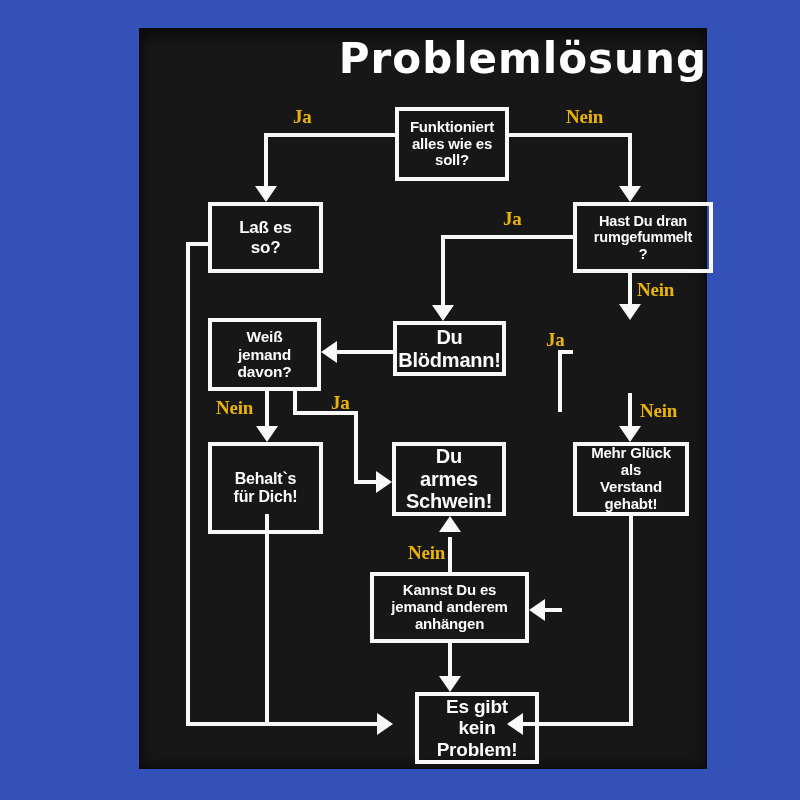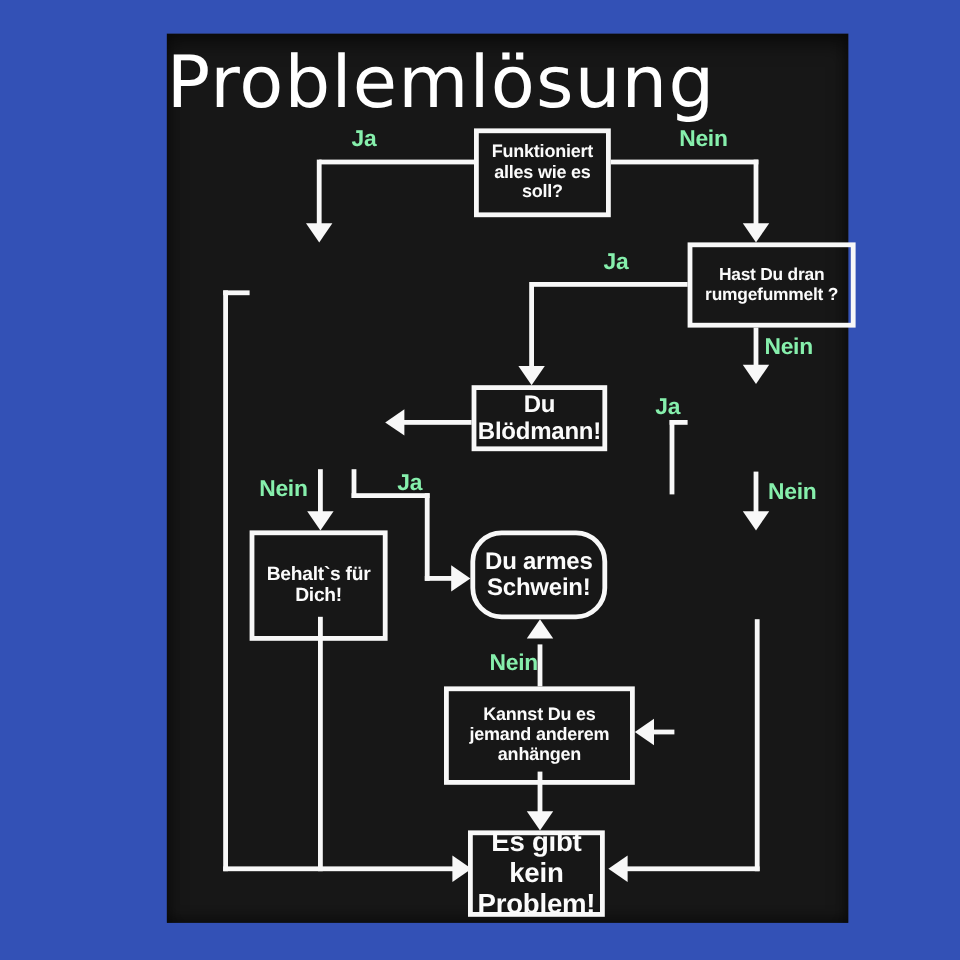--- a/index.html
+++ b/index.html
@@ -1,57 +1,60 @@
 <!DOCTYPE html>
 <html><head>
 <meta charset="utf-8">
 <style>
   html,body{margin:0;padding:0;}
   body{width:800px;height:800px;overflow:hidden;font-family:"Liberation Sans",sans-serif;}
   .stage{position:relative;width:800px;height:800px;background:#3351b6;}
   .shirt{position:absolute;left:139px;top:28px;width:568px;height:741px;background:#171717;
          box-shadow:inset 0 8px 16px rgba(0,0,0,.55), inset 0 -4px 10px rgba(0,0,0,.4);}
-  .title{position:absolute;left:139px;top:34px;width:568px;text-align:left;color:#fff;
-         font-size:60px;font-weight:normal;letter-spacing:1px;
+  .title{position:absolute;left:139px;top:34px;width:568px;text-align:right;color:#fff;
+         font-size:42px;font-weight:bold;letter-spacing:1px;
          font-family:"DejaVu Sans","Liberation Sans",sans-serif;}
   .node{position:absolute;border:4px solid #f8f8f8;color:#fbfbfb;background:transparent;
         display:flex;align-items:center;justify-content:center;text-align:center;
-        font-weight:bold;line-height:1.12;letter-spacing:-0.2px;padding:2px;box-sizing:border-box;}
+        font-weight:bold;line-height:1.12;letter-spacing:-0.2px;padding:14px;box-sizing:border-box;}
   .n-funktioniert{left:395px;top:107px;width:114px;height:74px;font-size:15px;}
   .n-lass{left:208px;top:202px;width:115px;height:71px;font-size:17px;}
   .n-hast{left:573px;top:202px;width:140px;height:71px;font-size:14.5px;}
   .n-bloedmann{left:393px;top:321px;width:113px;height:55px;font-size:20px;}
   .n-weiss{left:208px;top:318px;width:113px;height:73px;font-size:15.5px;}
   .n-bist{left:573px;top:320px;width:116px;height:73px;font-size:14px;}
   .n-behalt{left:208px;top:442px;width:115px;height:92px;font-size:16px;}
-  .n-schwein{left:392px;top:442px;width:114px;height:74px;font-size:20px;border-radius:26px;}
+  .n-schwein{left:392px;top:442px;width:114px;height:74px;font-size:20px;}
   .n-glueck{left:573px;top:442px;width:116px;height:74px;font-size:15px;}
-  .n-kannst{left:370px;top:572px;width:159px;height:82px;font-size:15px;}
-  .n-problem{left:390px;top:692px;width:114px;height:72px;font-size:23px;}
+  .n-kannst{left:370px;top:572px;width:159px;height:71px;font-size:15px;}
+  .n-problem{left:415px;top:692px;width:124px;height:72px;font-size:19px;}
   .line{position:absolute;background:#f8f8f8;}
-  .lbl{position:absolute;color:#86efac;font-weight:bold;font-size:19px;letter-spacing:-0.2px;}
+  .lbl{position:absolute;color:#eab308;font-weight:bold;font-size:19px;letter-spacing:-0.2px;font-family:Liberation Serif, serif;}
   .arr{position:absolute;width:0;height:0;}
   .arr.down{border-left:11px solid transparent;border-right:11px solid transparent;border-top:16px solid #f8f8f8;}
   .arr.up{border-left:11px solid transparent;border-right:11px solid transparent;border-bottom:16px solid #f8f8f8;}
   .arr.left{border-top:11px solid transparent;border-bottom:11px solid transparent;border-right:16px solid #f8f8f8;}
   .arr.right{border-top:11px solid transparent;border-bottom:11px solid transparent;border-left:16px solid #f8f8f8;}
 </style>
 </head>
 <body>
 
 <div class="stage">
   <div class="shirt"></div>
 
   <div class="title">Problemlösung</div>
 
   <div class="node n-funktioniert">Funktioniert alles wie es soll?</div>
+  <div class="node n-lass">Laß es so?</div>
   <div class="node n-hast">Hast Du dran rumgefummelt ?</div>
   <div class="node n-bloedmann">Du Blödmann!</div>
+  <div class="node n-weiss">Weiß jemand davon?</div>
   <div class="node n-behalt">Behalt`s für Dich!</div>
   <div class="node n-schwein">Du armes Schwein!</div>
+  <div class="node n-glueck">Mehr Glück als Verstand gehabt!</div>
   <div class="node n-kannst">Kannst Du es jemand anderem anhängen</div>
   <div class="node n-problem">Es gibt kein Problem!</div>
 
   <span class="lbl" style="left:293px;top:106px;">Ja</span>
   <span class="lbl" style="left:566px;top:106px;">Nein</span>
   <span class="lbl" style="left:503px;top:208px;">Ja</span>
   <span class="lbl" style="left:637px;top:279px;">Nein</span>
   <span class="lbl" style="left:216px;top:397px;">Nein</span>
   <span class="lbl" style="left:331px;top:392px;">Ja</span>
   <span class="lbl" style="left:546px;top:329px;">Ja</span>

